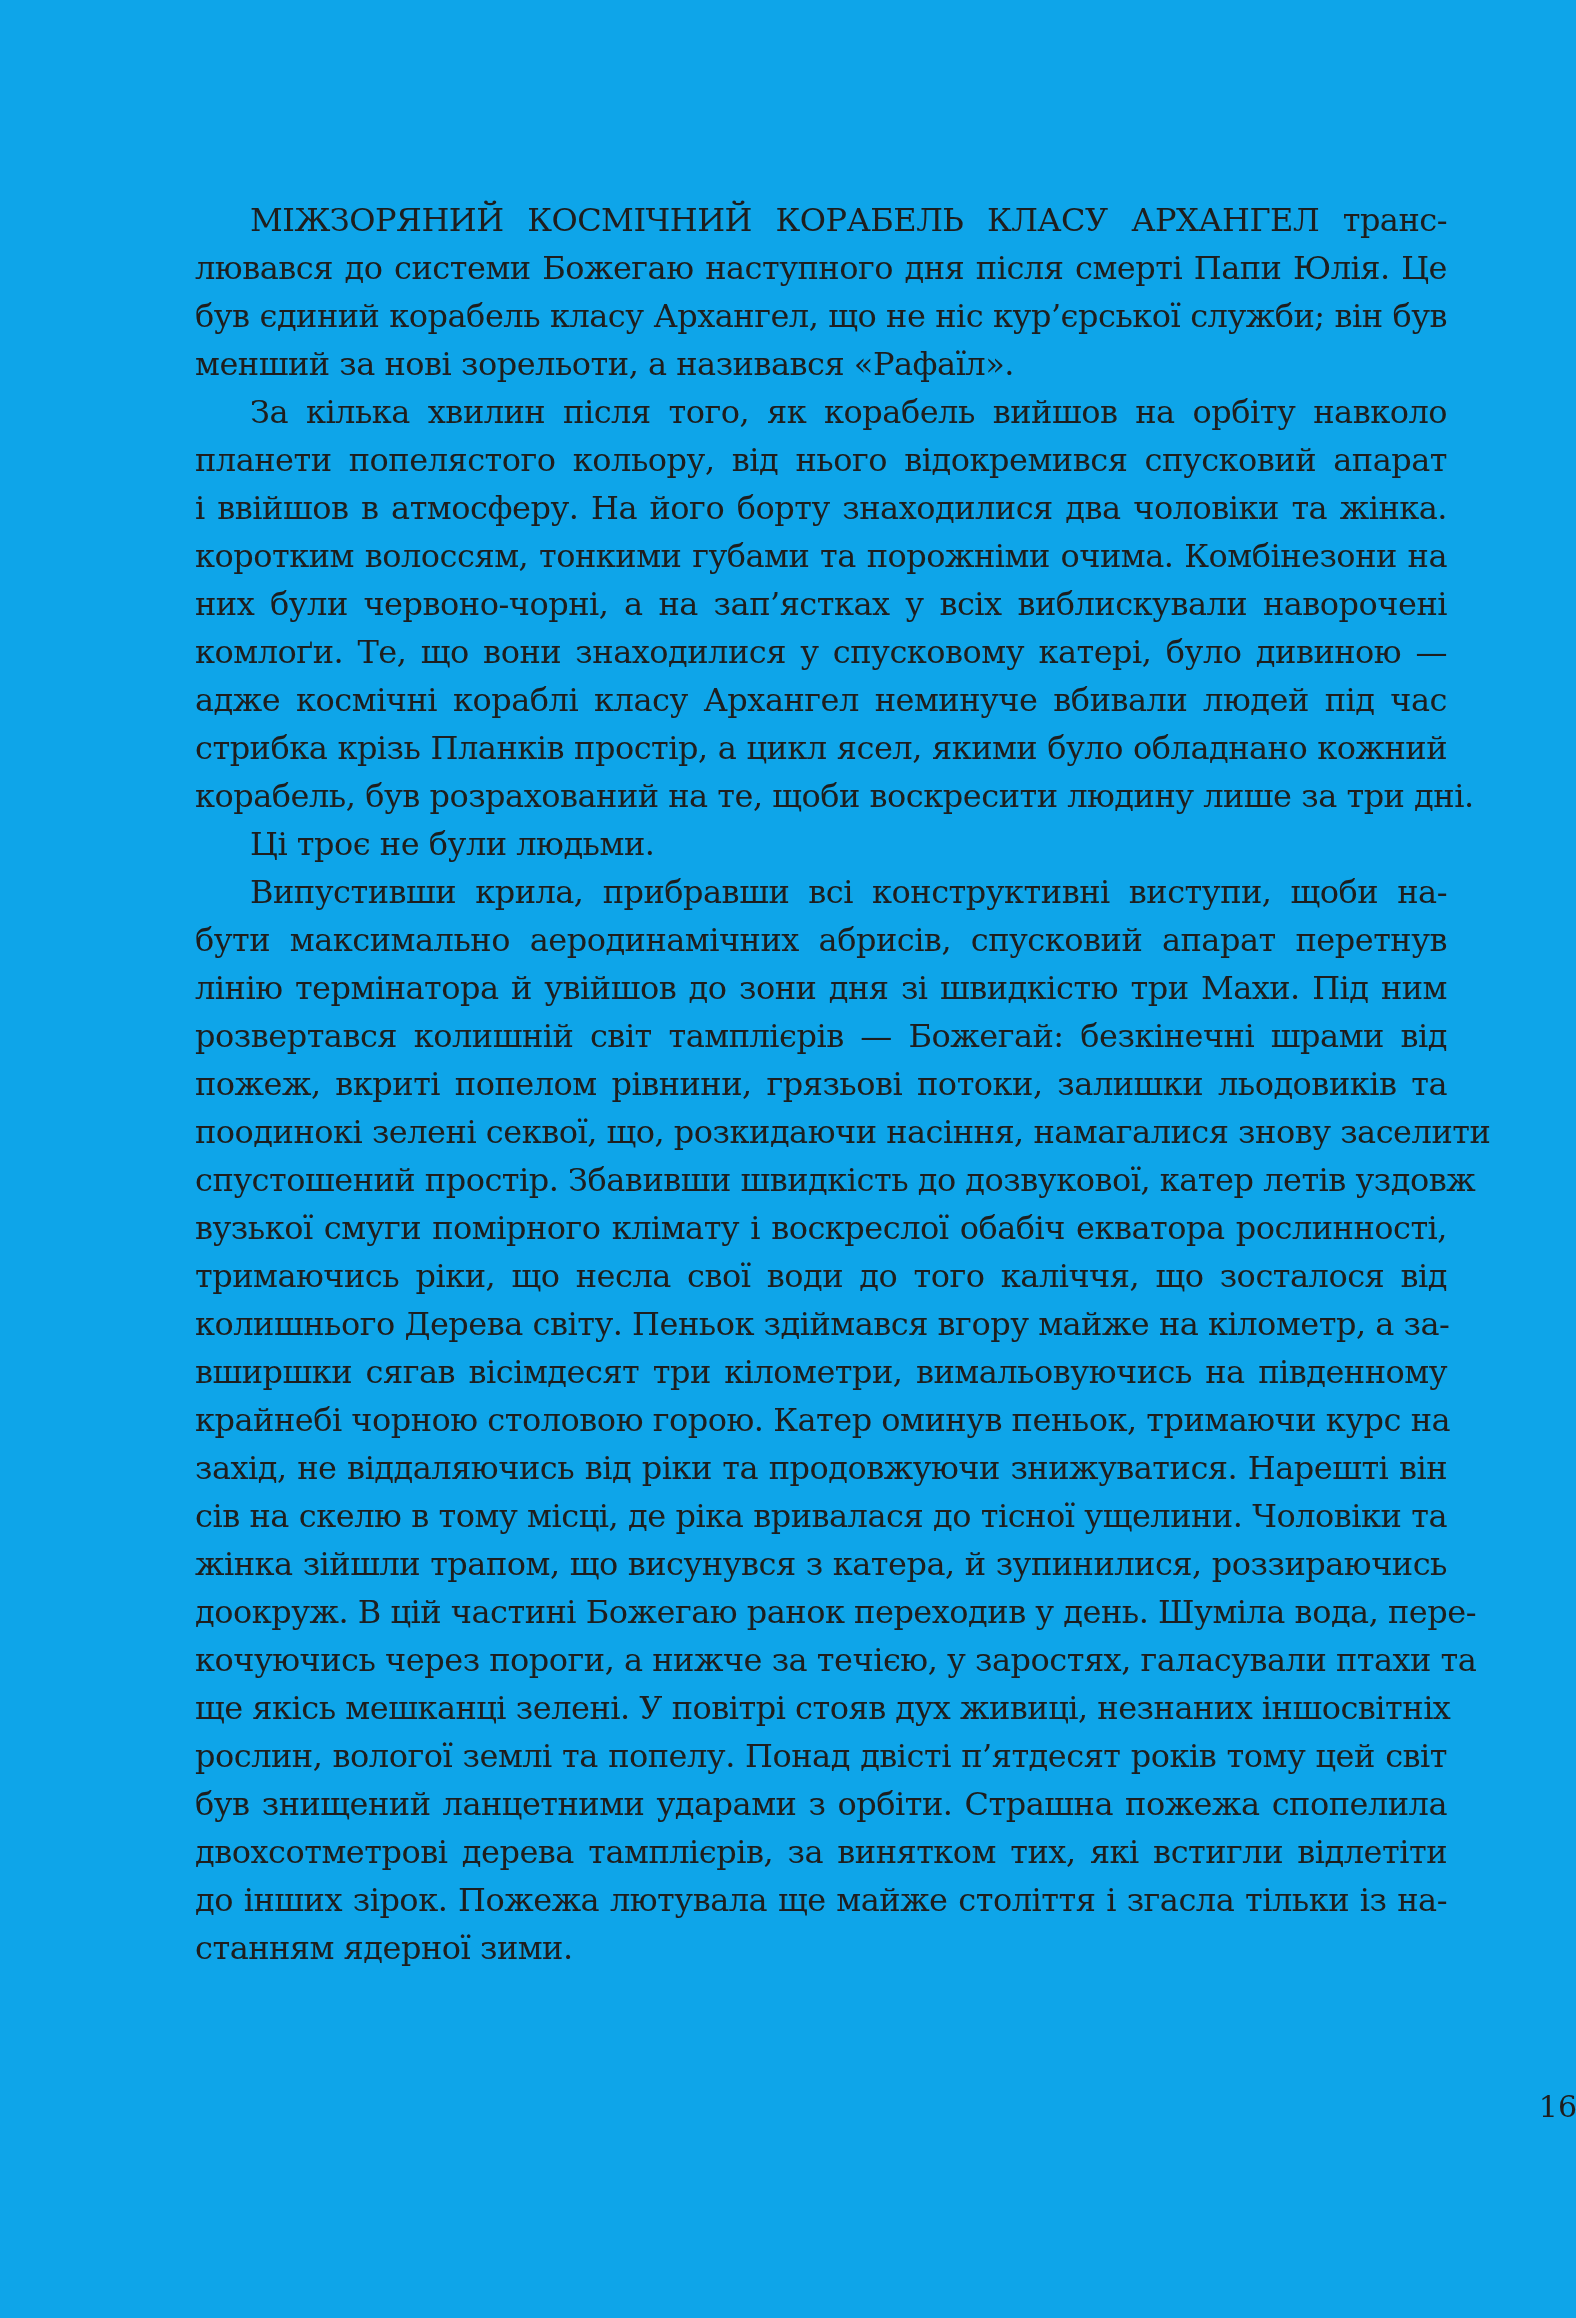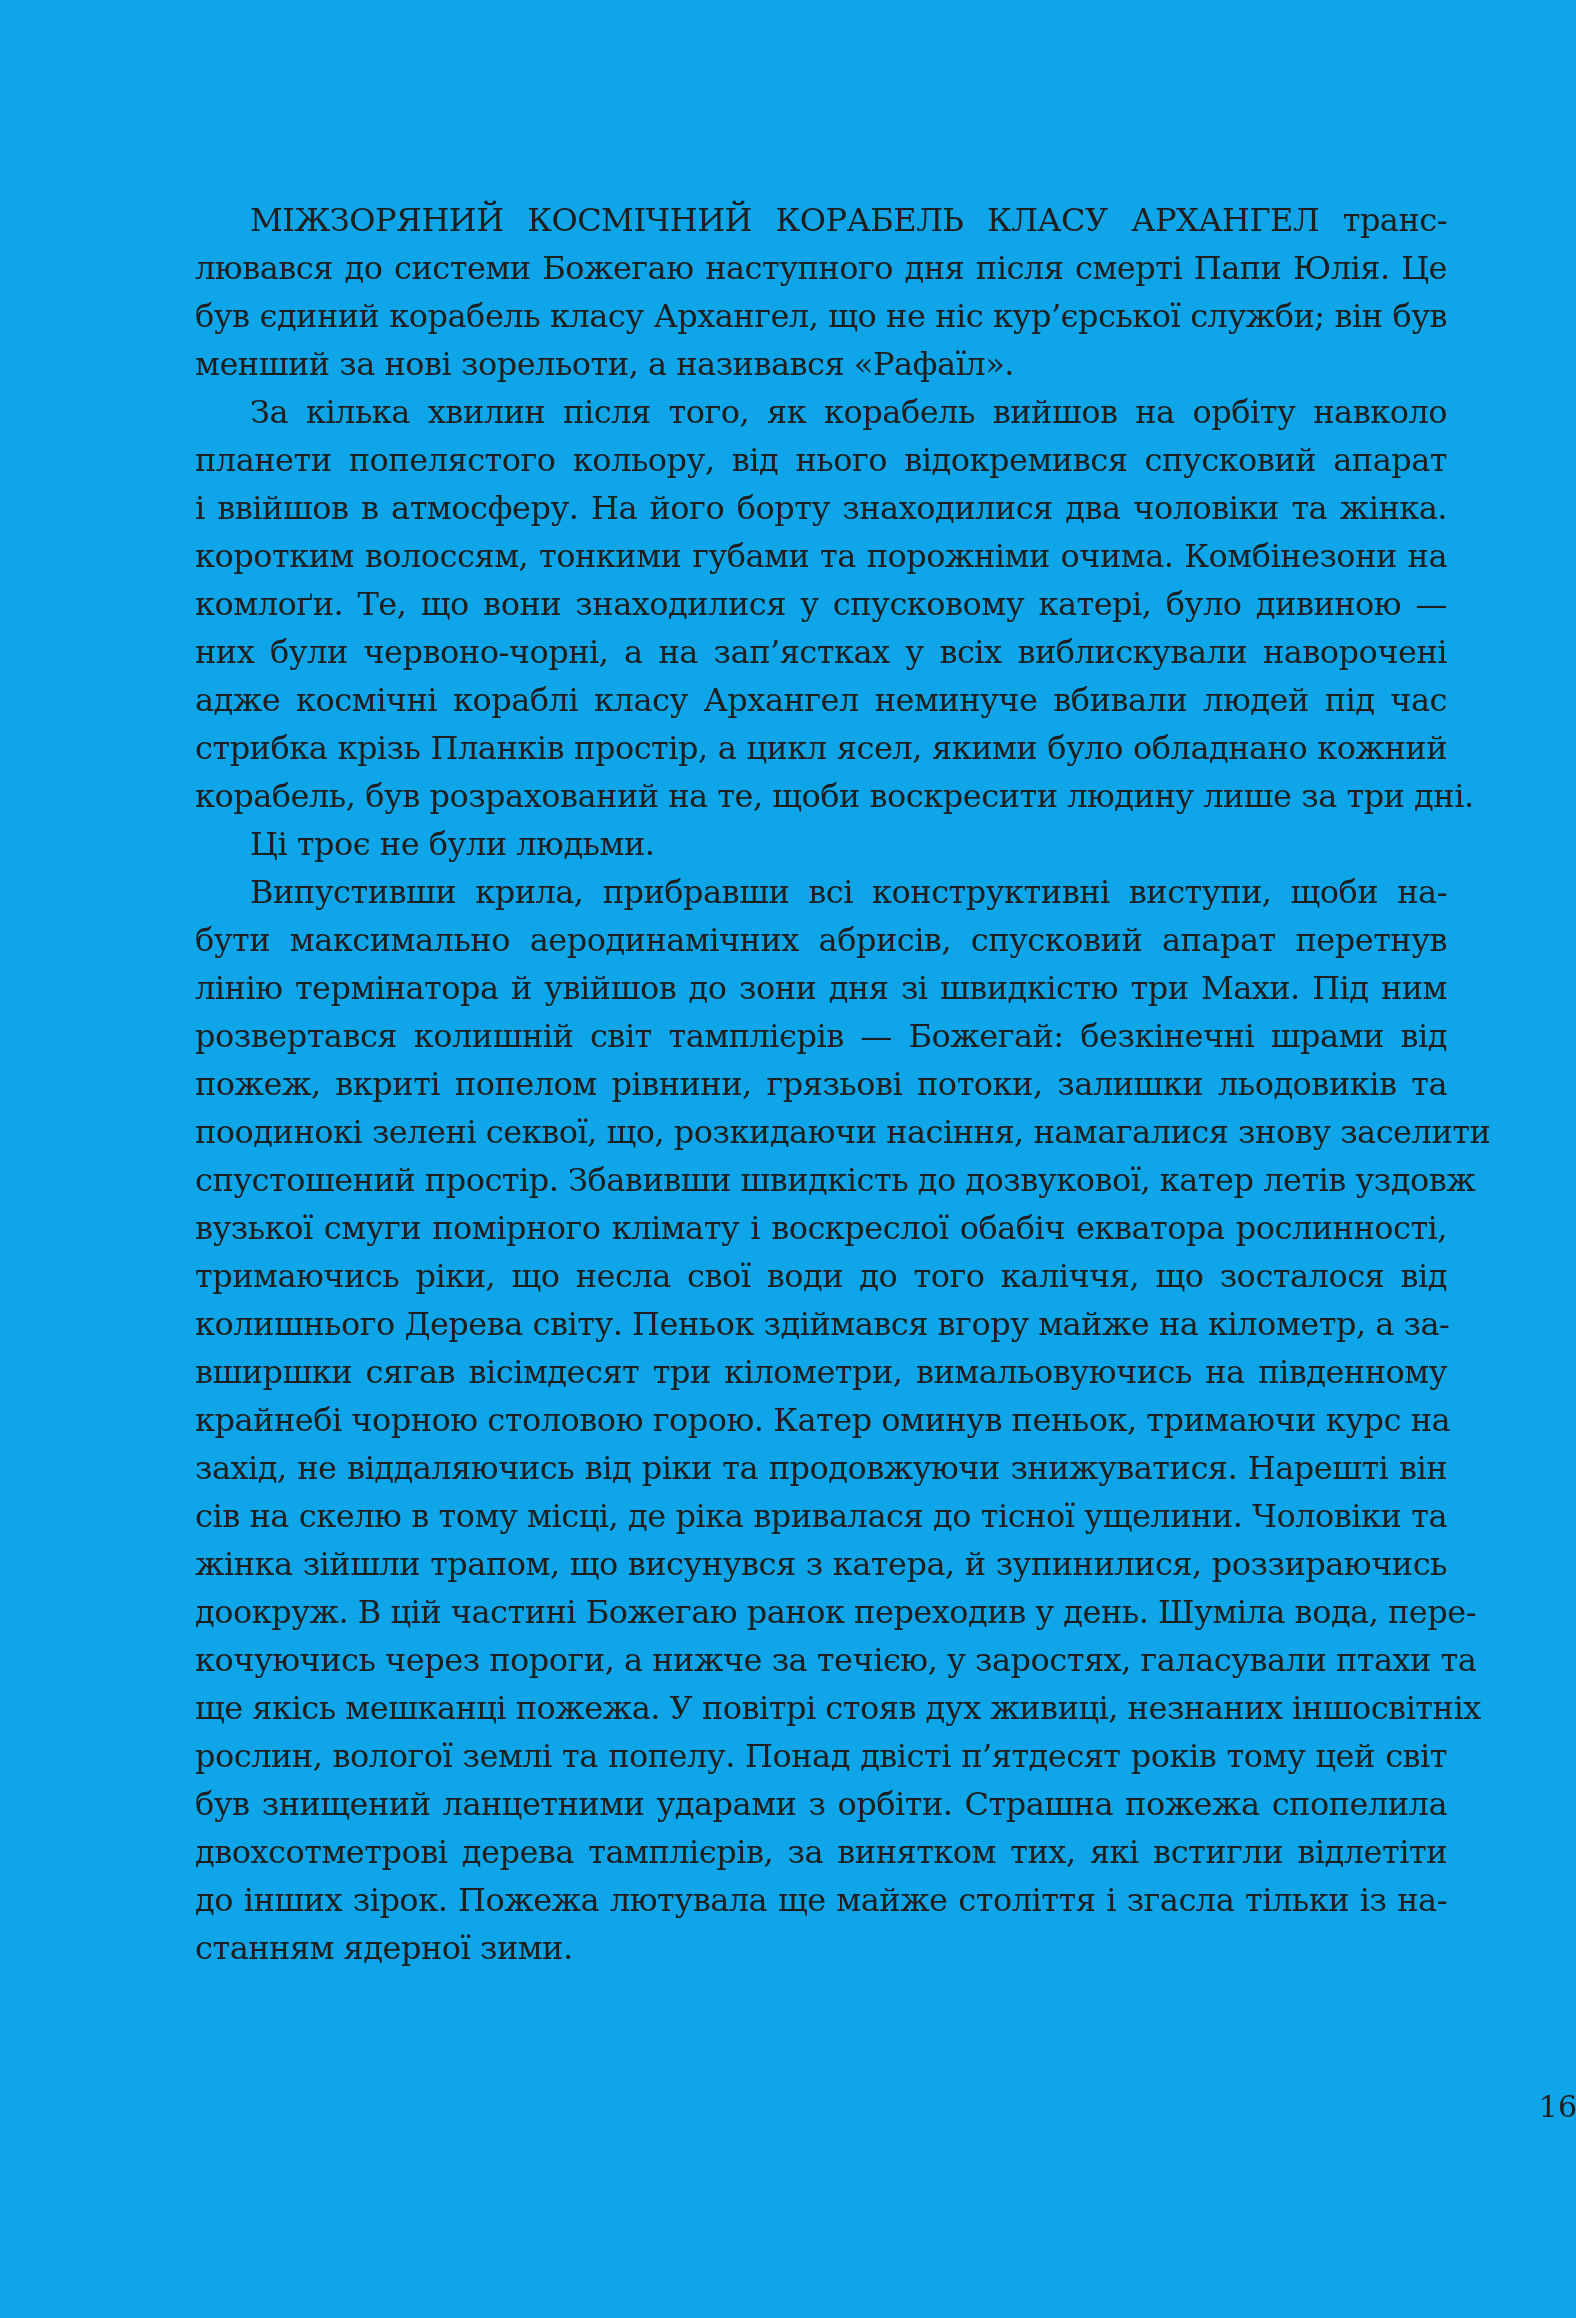--- a/index.html
+++ b/index.html
@@ -44,22 +44,22 @@
 <div class="page">
   <div class="text-block" id="text-block">
       <span class="line indent">МІЖЗОРЯНИЙ КОСМІЧНИЙ КОРАБЕЛЬ КЛАСУ АРХАНГЕЛ транс-</span>
       <span class="line">лювався до системи Божегаю наступного дня після смерті Папи Юлія. Це</span>
       <span class="line">був єдиний корабель класу Архангел, що не ніс кур’єрської служби; він був</span>
       <span class="line last">менший за нові зорельоти, а називався «Рафаїл».</span>
       <span class="line indent">За кілька хвилин після того, як корабель вийшов на орбіту навколо</span>
       <span class="line">планети попелястого кольору, від нього відокремився спусковий апарат</span>
       <span class="line">і ввійшов в атмосферу. На його борту знаходилися два чоловіки та жінка.</span>
       <span class="line">коротким волоссям, тонкими губами та порожніми очима. Комбінезони на</span>
+      <span class="line">них були червоно-чорні, а на зап’ястках у всіх виблискували навороченi</span>
       <span class="line">комлоґи. Те, що вони знаходилися у спусковому катері, було дивиною —</span>
-      <span class="line">них були червоно-чорні, а на зап’ястках у всіх виблискували навороченi</span>
       <span class="line">адже космічні кораблі класу Архангел неминуче вбивали людей під час</span>
       <span class="line">стрибка крізь Планків простір, а цикл ясел, якими було обладнано кожний</span>
       <span class="line last">корабель, був розрахований на те, щоби воскресити людину лише за три дні.</span>
       <span class="line indent last">Ці троє не були людьми.</span>
       <span class="line indent">Випустивши крила, прибравши всі конструктивні виступи, щоби на-</span>
       <span class="line">бути максимально аеродинамічних абрисів, спусковий апарат перетнув</span>
       <span class="line">лінію термінатора й увійшов до зони дня зі швидкістю три Махи. Під ним</span>
       <span class="line">розвертався колишній світ тамплієрів — Божегай: безкінечні шрами від</span>
       <span class="line">пожеж, вкриті попелом рівнини, грязьові потоки, залишки льодовиків та</span>
       <span class="line">поодинокі зелені секвої, що, розкидаючи насіння, намагалися знову заселити</span>
@@ -67,21 +67,21 @@
       <span class="line">вузької смуги помірного клімату і воскреслої обабіч екватора рослинності,</span>
       <span class="line">тримаючись ріки, що несла свої води до того каліччя, що зосталося від</span>
       <span class="line">колишнього Дерева світу. Пеньок здіймався вгору майже на кілометр, а за-</span>
       <span class="line">вширшки сягав вісімдесят три кілометри, вимальовуючись на південному</span>
       <span class="line">крайнебі чорною столовою горою. Катер оминув пеньок, тримаючи курс на</span>
       <span class="line">захід, не віддаляючись від ріки та продовжуючи знижуватися. Нарешті він</span>
       <span class="line">сів на скелю в тому місці, де ріка вривалася до тісної ущелини. Чоловіки та</span>
       <span class="line">жінка зійшли трапом, що висунувся з катера, й зупинилися, роззираючись</span>
       <span class="line">доокруж. В цій частині Божегаю ранок переходив у день. Шуміла вода, пере-</span>
       <span class="line">кочуючись через пороги, а нижче за течією, у заростях, галасували птахи та</span>
-      <span class="line">ще якісь мешканці пожежа. У повітрі стояв дух живиці, незнаних іншосвітніх</span>
+      <span class="line">ще якісь мешканці зелені. У повітрі стояв дух живиці, незнаних іншосвітніх</span>
       <span class="line">рослин, вологої землі та попелу. Понад двісті п’ятдесят років тому цей світ</span>
       <span class="line">був знищений ланцетними ударами з орбіти. Страшна пожежа спопелила</span>
       <span class="line">двохсотметрові дерева тамплієрів, за винятком тих, які встигли відлетіти</span>
       <span class="line">до інших зірок. Пожежа лютувала ще майже століття і згасла тільки із на-</span>
       <span class="line last">станням ядерної зими.</span>
     </div>
   <div class="page-number">16</div>
 </div>
 
 

